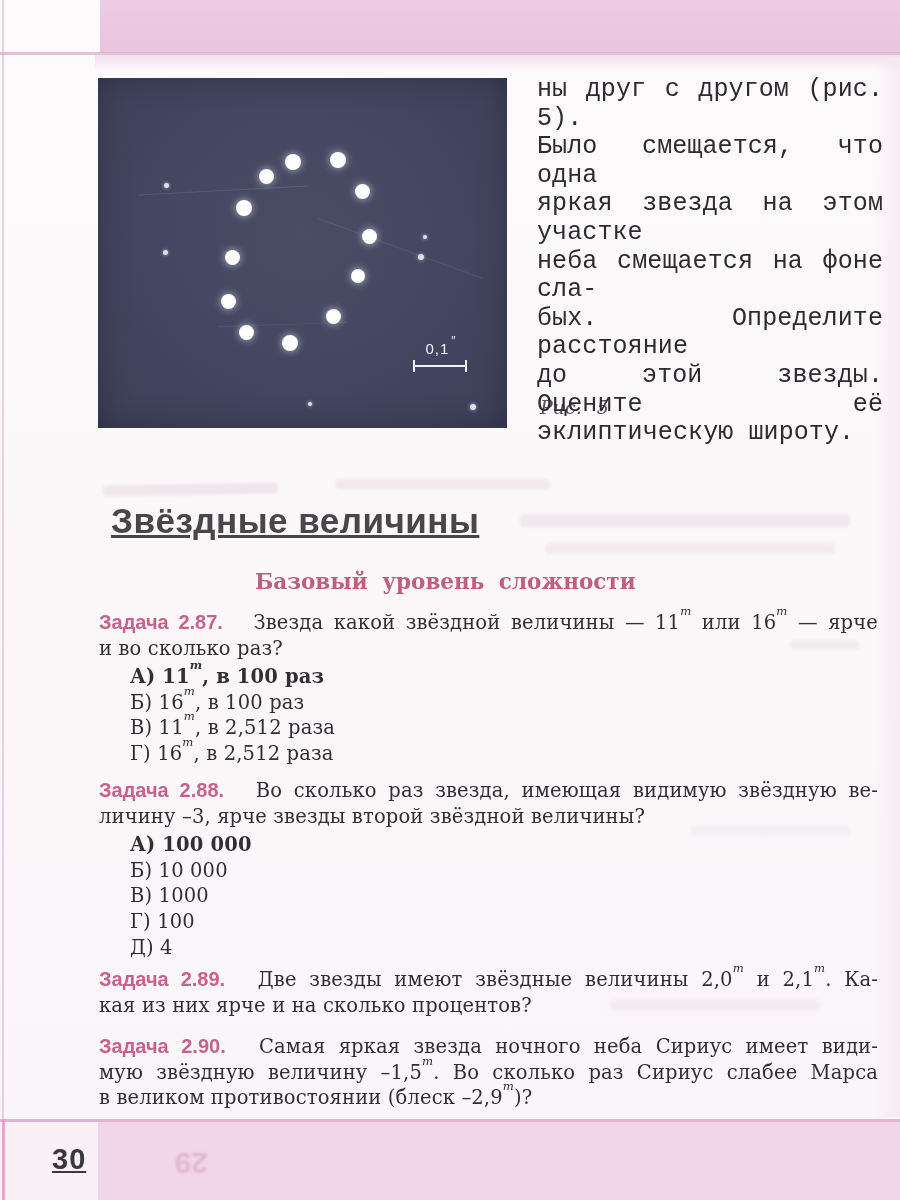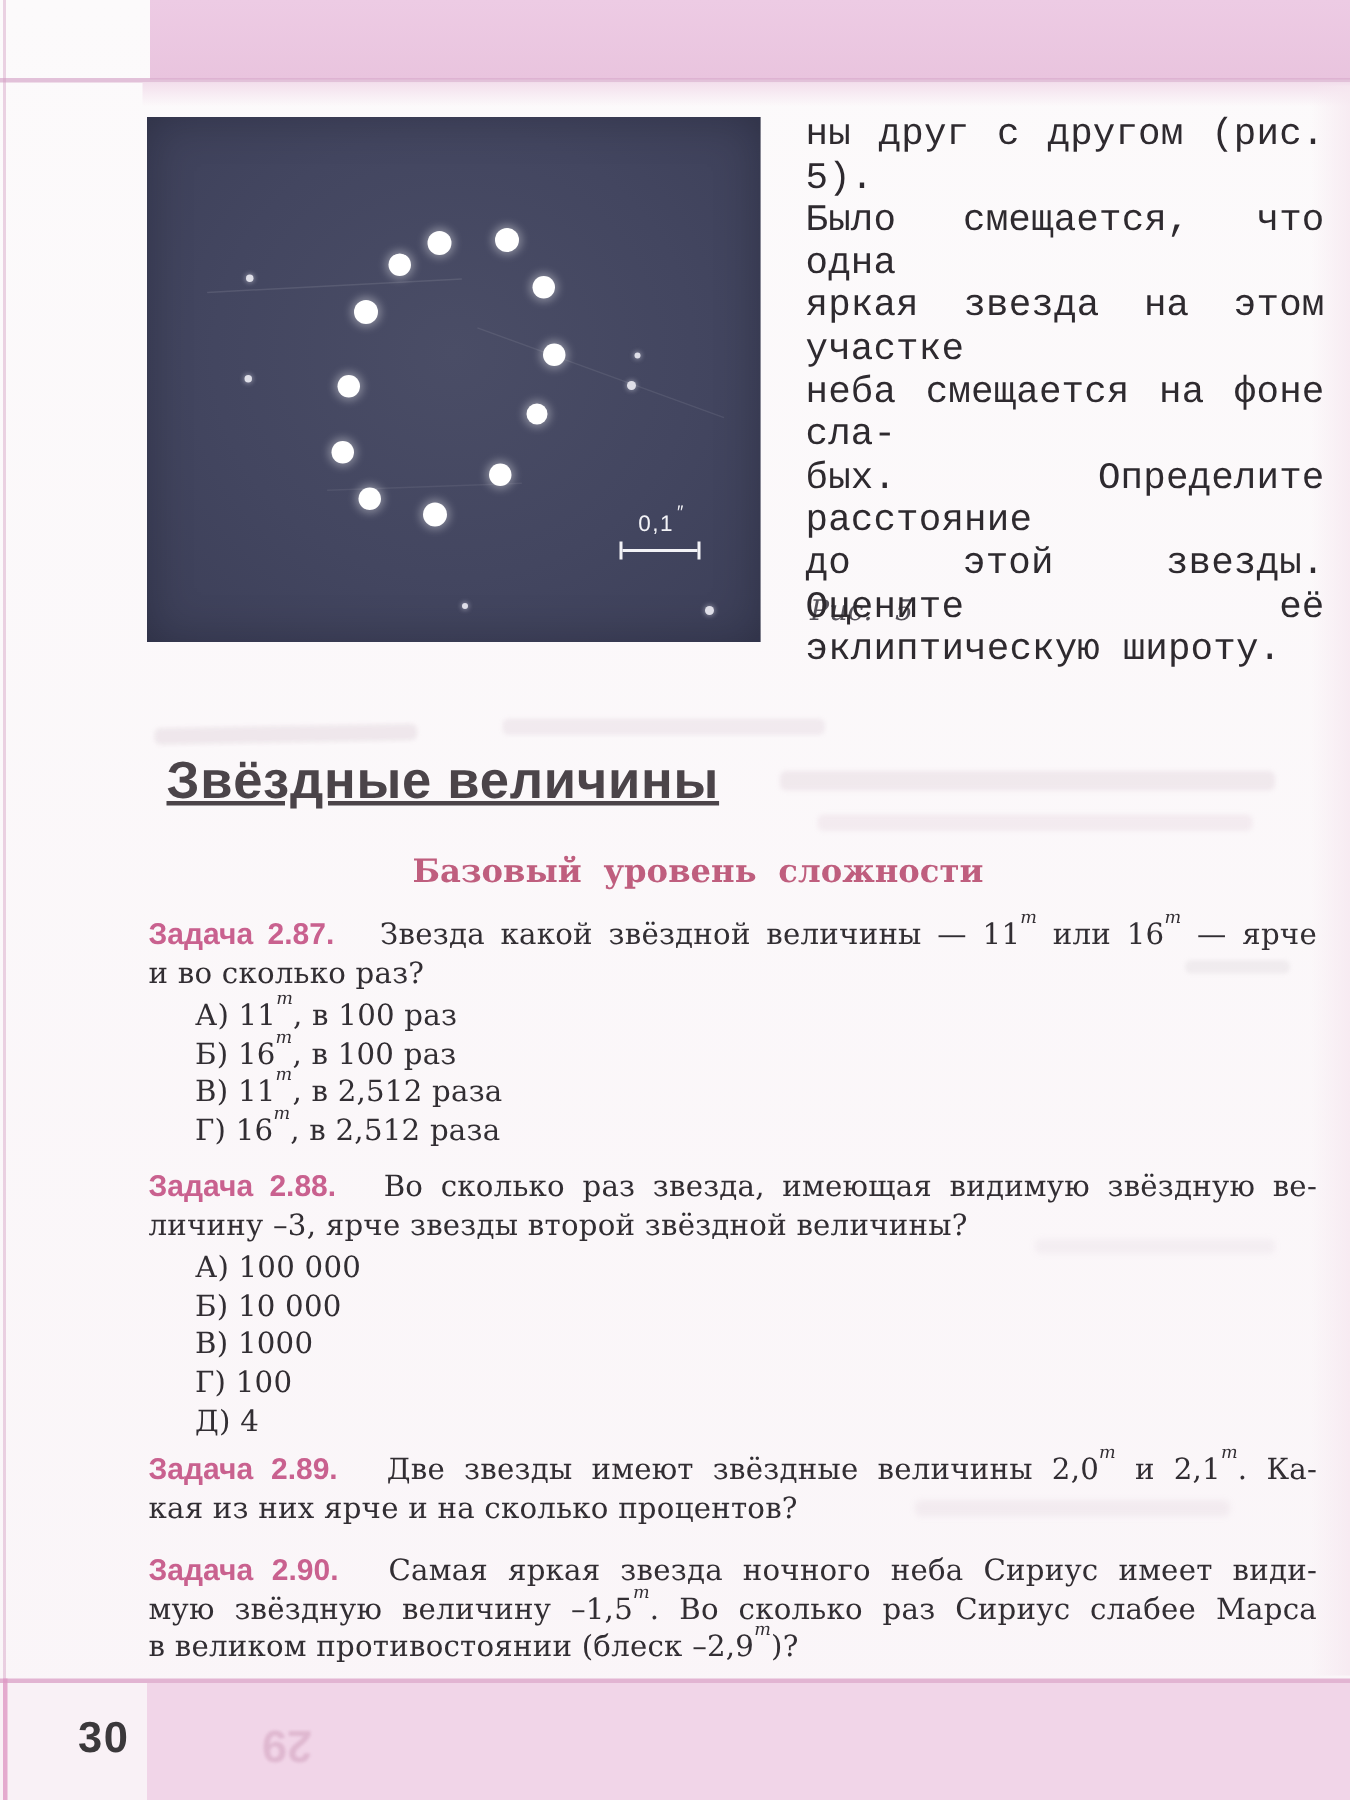--- a/index.html
+++ b/index.html
@@ -17,21 +17,21 @@
             background:linear-gradient(90deg,rgba(246,232,240,0),rgba(246,232,240,.8));}
   .left-line{position:absolute;left:2px;top:0;width:2px;height:1200px;background:rgba(213,160,196,.45);}
   .left-line-strong{position:absolute;left:2px;top:1119px;width:3px;height:81px;background:rgba(222,153,196,.8);}
   .band-bottom-line{position:absolute;left:0;top:1119px;width:900px;height:3px;background:#e2b4d2;}
   .band-bottom-left{position:absolute;left:0;top:1122px;width:98px;height:78px;background:#f9f1f6;}
   .band-bottom-right{position:absolute;left:98px;top:1122px;width:802px;height:78px;background:#f1d5e8;}
   .ghost-29{position:absolute;left:148px;top:1146px;width:60px;
             font:700 30px "Liberation Sans",sans-serif;color:#dcb3cc;
             transform:rotate(180deg);filter:blur(1.2px);opacity:.85;}
   .pagenum{position:absolute;left:52px;top:1143px;
-           font:700 29px "Liberation Sans",sans-serif;color:#3b383b;letter-spacing:1px;}
+           font:700 29px "Liberation Sans",sans-serif;color:#3b383b;letter-spacing:1px;text-decoration:underline;}
 
   
   .figure{position:absolute;left:98px;top:78px;width:409px;height:350px;
           background:radial-gradient(ellipse at 50% 45%,#4a4d66 0%,#434660 55%,#3c3f58 100%);
           box-shadow:inset 0 0 30px rgba(0,0,10,.25);}
   .star{position:absolute;border-radius:50%;background:#fff;}
   .star.big{box-shadow:0 0 6px 2px rgba(255,255,255,.35);}
   .star.small{background:#dfdfe8;box-shadow:0 0 3px 1px rgba(226,226,238,.35);}
   .scratch{position:absolute;background:rgba(255,255,255,.10);height:1px;}
   .scalebar{position:absolute;left:315px;top:259px;width:54px;}
@@ -46,29 +46,29 @@
   
   .intro{position:absolute;left:537px;top:76px;width:346px;
          font-size:25px;line-height:28.6px;color:#2e2a2f;letter-spacing:.1px;font-family:Liberation Mono, monospace;}
   .jline{text-align:justify;text-align-last:justify;}
   .jline.last{text-align-last:left;}
 
   
   .title{position:absolute;left:111px;top:503px;margin:0;
          font:700 35px "Liberation Sans",sans-serif;letter-spacing:.5px;color:#4b4449;line-height:35px;text-decoration:underline;}
   .subtitle{position:absolute;left:255px;top:570px;
-            font:700 21.5px "DejaVu Serif",serif;color:#bf5e7e;word-spacing:7px;line-height:24px;margin-left:20px;}
+            font:700 21.5px "DejaVu Serif",serif;color:#bf5e7e;word-spacing:7px;line-height:24px;}
 
   
   .problem{position:absolute;left:99px;width:779px;
            font-size:19.5px;line-height:25.6px;color:#322e33;letter-spacing:.15px;}
   .problem sup,.intro sup{font-size:.6em;font-style:italic;line-height:0;position:relative;top:-.55em;}
   .task-label{font:700 20px "Liberation Sans",sans-serif;color:#c9618f;margin-right:20px;letter-spacing:0;}
   .opt{padding-left:31px;text-align:left;}
-  .jline.last + .opt{margin-top:3px;}
+  .jline.last + .opt{margin-top:3px;font-weight:bold;}
 
   
   .smudge{position:absolute;border-radius:4px;}
 </style>
 </head>
 <body>
 
 <div class="scan">
 
   <div class="band-top"></div>

